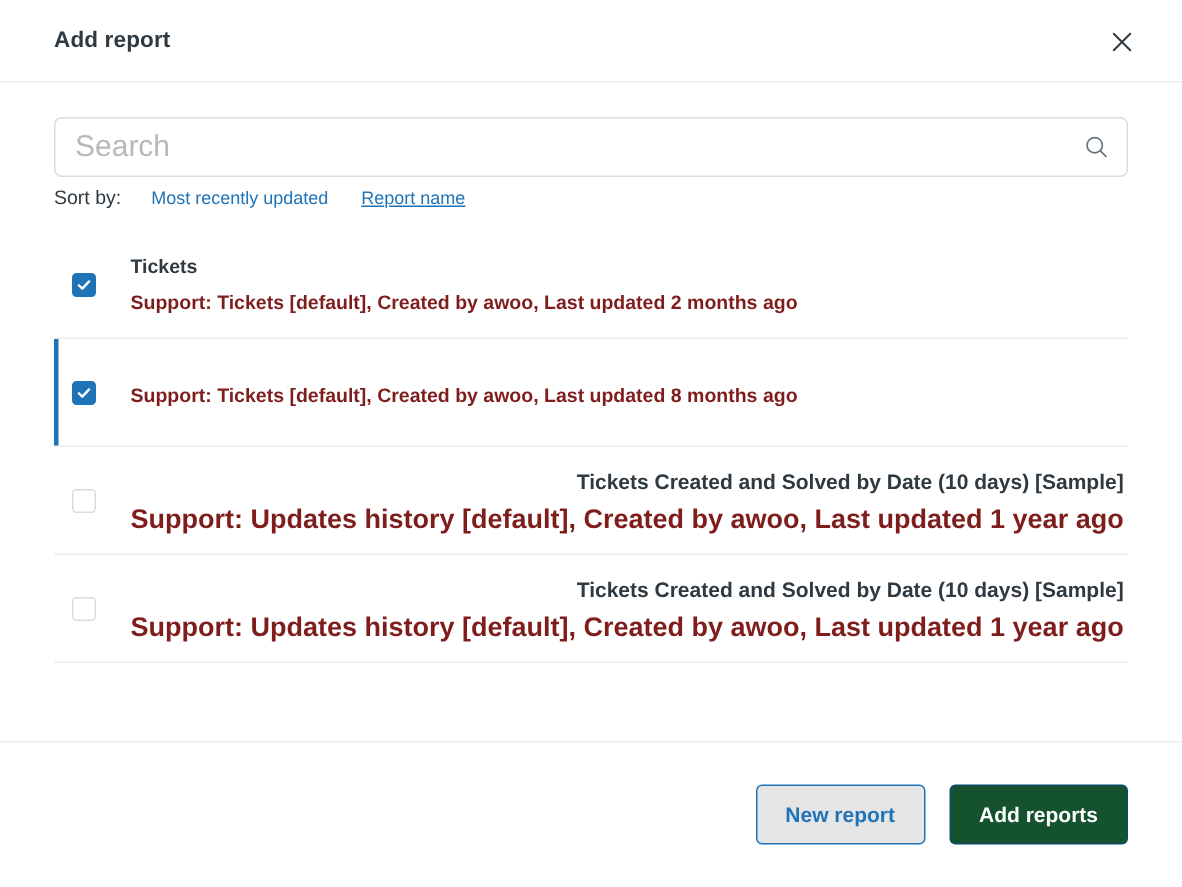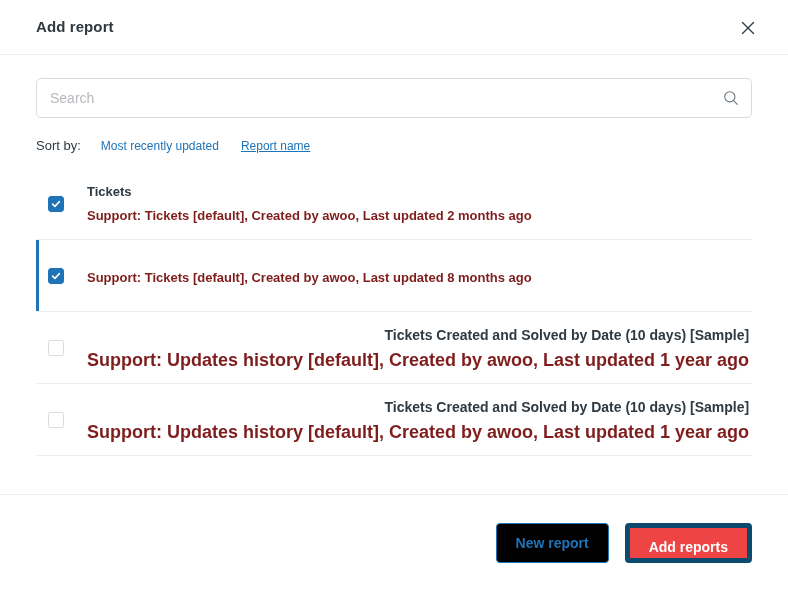--- a/index.html
+++ b/index.html
@@ -62,42 +62,42 @@
     position: relative;
     margin-top: 23px;
     height: 40px;
   }
   .search-input {
     width: 100%;
     height: 40px;
     border: 1px solid #d8dcde;
     border-radius: 5px;
     padding: 0 42px 0 13px;
-    font-size: 14px;
+    font-size: 20px;
     font-family: "Liberation Sans", sans-serif;
     color: #2f3941;
     background: #ffffff;
     outline: none;
   }
   .search-input::placeholder { color: #b6b9bd; }
   .search-icon {
     position: absolute;
     right: 13px;
     top: 12px;
     width: 16px;
     height: 16px;
     pointer-events: none;
     color: #68737d;
   }
 
   
   .sort-row {
     display: flex;
     align-items: baseline;
-    margin-top: 20px;
+    margin-top: 6px;
     height: 20px;
   }
   .sort-label {
     font-size: 13px;
     color: #2f3941;
     margin-right: 20px;
   }
   .sort-link {
     font-size: 12px;
     color: #1f73b7;
@@ -191,27 +191,27 @@
     height: 40px;
     border-radius: 4px;
     font-size: 14px;
     font-weight: bold;
     font-family: "Liberation Sans", sans-serif;
     cursor: pointer;
     padding: 0 19px;
     line-height: 38px;
   }
   .btn-secondary {
-    background: #000000;
+    background: #e5e5e5;
     border: 1px solid #1f73b7;
     color: #1f73b7;
   }
   .btn-primary {
-    background: #ef4444;
-    border: 5px solid #0c4a6e;
+    background: #14532d;
+    border: 1px solid #0c4a6e;
     color: #ffffff;
   }
 </style>
 </head>
 <body>
 
 <div class="modal">
 
   <div class="modal-header">
     <div class="modal-title">Add report</div>

